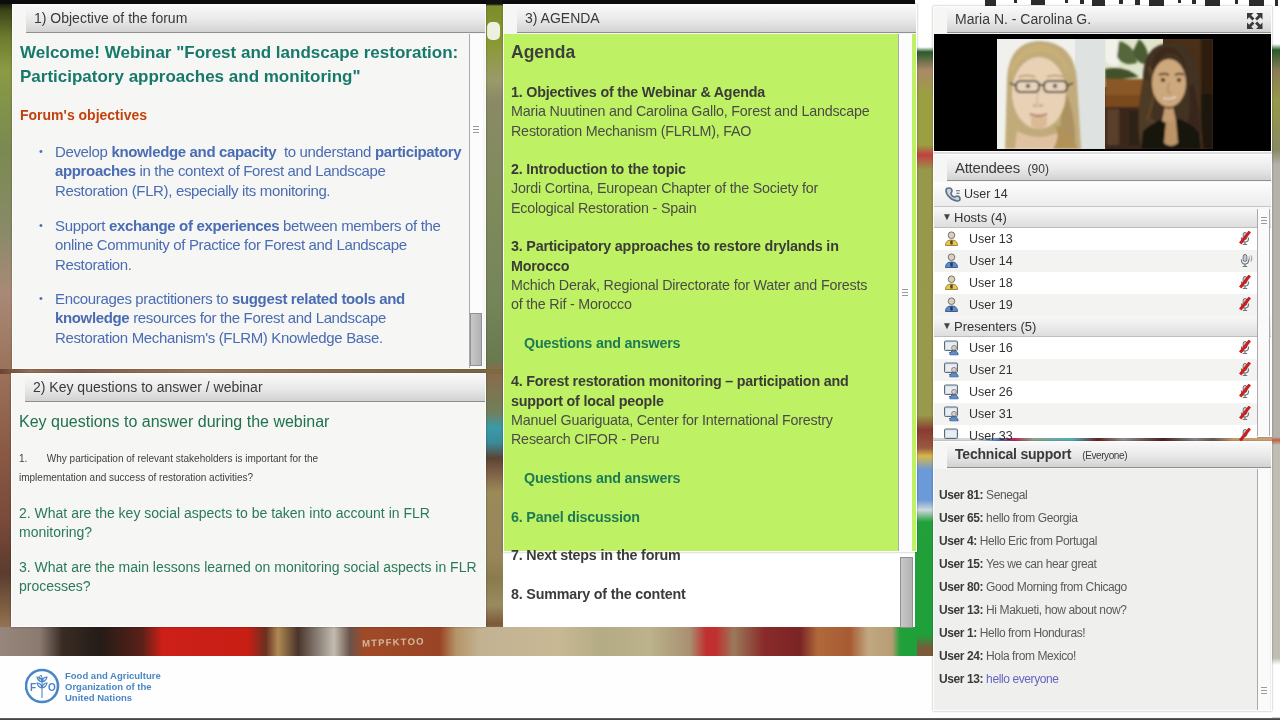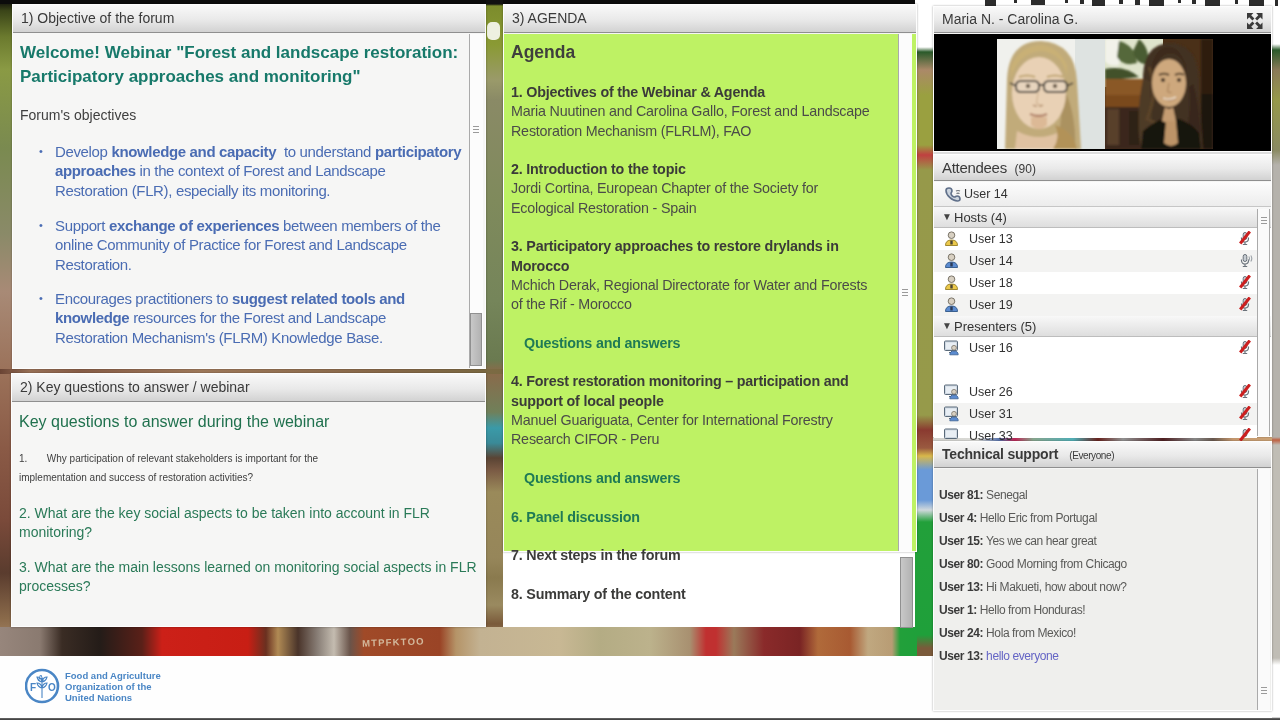--- a/index.html
+++ b/index.html
@@ -1,18 +1,18 @@
 <!DOCTYPE html>
 <html><head><meta charset="utf-8"><title>Webinar</title><style>
 *{margin:0;padding:0;box-sizing:border-box}
 html,body{width:1280px;height:720px;overflow:hidden}
 body{position:relative;font-family:"Liberation Sans",sans-serif;background:#ffffff}
 .abs{position:absolute}
 .panel{position:absolute;border:1px solid #fdfdfd;background:#f6f6f5;box-shadow:0 0 2px rgba(0,0,0,.35)}
-.phead{position:absolute;left:0;top:0;right:0;height:28px;background:linear-gradient(#f9f9f9,#e9e9e9 55%,#d2d2d2);border-bottom:1px solid #8f8f8f;color:#3a3a3a;font-size:14px;line-height:27px;padding-left:8px;white-space:nowrap}
+.phead{position:absolute;left:13px;top:0;right:0;height:28px;background:linear-gradient(#f9f9f9,#e9e9e9 55%,#d2d2d2);border-bottom:1px solid #8f8f8f;color:#3a3a3a;font-size:14px;line-height:27px;padding-left:8px;white-space:nowrap}
 .pbody{position:absolute;left:0;top:29px;right:0;bottom:0}
 </style></head><body>
 
 <div class="abs" style="left:0;top:0;width:917px;height:4px;background:#0c0c0c"></div>
 
 <div class="abs" style="left:0;top:4px;width:12px;height:654px;background:linear-gradient(#1d2010 0%,#3a4418 1%,#6b7a2e 5%,#8a9a44 10%,#7a8a50 22%,#8a8a68 35%,#a88a76 44%,#9a7058 57%,#8a5a46 68%,#7a4a3a 79%,#5a3c2e 87%,#8a6a4a 94%,#b89878 100%)"></div>
 
 <div class="abs" style="left:486px;top:0;width:17px;height:658px;background:linear-gradient(#111111 0,#111111 4px,#7c8c2c 6px,#8a9a34 45px,#9a9a6a 80px,#8a8a66 100px,#7f8a5c 200px,#75855a 300px,#6a7a50 360px,#8a6a4a 372px,#70805a 412px,#3a9aa8 428px,#3a8a98 443px,#5a4434 458px,#7a5a44 470px,#9a8a5a 492px,#96865a 558px,#8a7a4e 578px,#9a8a60 605px,#7a5a3a 624px,#c8b090 658px)"></div>
 
 <div class="abs" style="left:487px;top:22px;width:13px;height:18px;background:#eef0e0;border-radius:5px"></div>
@@ -57,21 +57,21 @@
 <text x="23" y="23" font-family="Liberation Sans" font-size="10" font-weight="bold" fill="#4a86c5">O</text>
 <path d="M17,10 L17,30 M17,14 q-4,-1 -5,-5 q4,0 5,5 M17,14 q4,-1 5,-5 q-4,0 -5,5 M17,20 q-4,-1 -5,-5 q4,0 5,5 M17,20 q4,-1 5,-5 q-4,0 -5,5" stroke="#4a86c5" stroke-width="1.1" fill="none"></path>
 </svg>
 </div>
 <div class="abs" style="left:65px;top:670px;width:160px;color:#4a86c5;font-size:9.5px;letter-spacing:-0.15px;font-weight:bold;line-height:11px;letter-spacing:0">Food and Agriculture<br>Organization of the<br>United Nations</div>
 
 <div class="panel" style="left:12px;top:4px;width:474px;height:365px">
   <div class="phead">1) Objective of the forum</div>
   <div class="pbody" style="background:#f6f6f5">
     <div class="abs" style="left:7px;top:7px;white-space:nowrap;color:#17796a;font-size:17px;font-weight:bold;line-height:24px">Welcome! Webinar "Forest and landscape restoration:<br>Participatory approaches and monitoring"</div>
-    <div class="abs" style="left:7px;top:73px;color:#404040;font-size:14px;font-weight:normal">Forum's objectives</div>
+    <div class="abs" style="left:7px;top:73px;color:#c2410c;font-size:14px;font-weight:bold">Forum's objectives</div>
     <div class="abs" style="left:26px;top:108px;white-space:nowrap;color:#4a6cb3;font-size:15px;letter-spacing:-0.35px;line-height:19.3px">
       <div style="position:absolute;left:0;top:0;font-size:11px">•</div>
       <div style="margin-left:16px">Develop <b>knowledge and capacity</b>&nbsp; to understand <b>participatory<br>approaches</b> in the context of Forest and Landscape<br>Restoration (FLR), especially its monitoring.</div>
     </div>
     <div class="abs" style="left:26px;top:182px;white-space:nowrap;color:#4a6cb3;font-size:15px;letter-spacing:-0.35px;line-height:19.3px">
       <div style="position:absolute;left:0;top:0;font-size:11px">•</div>
       <div style="margin-left:16px">Support <b>exchange of experiences</b> between members of the<br>online Community of Practice for Forest and Landscape<br>Restoration.</div>
     </div>
     <div class="abs" style="left:26px;top:255px;white-space:nowrap;color:#4a6cb3;font-size:15px;letter-spacing:-0.35px;line-height:19.3px">
       <div style="position:absolute;left:0;top:0;font-size:11px">•</div>
@@ -302,20 +302,35 @@
           <circle cx="11" cy="8.8" r="2.4" fill="#d8d0c2" stroke="#7a7468" stroke-width="0.8"></circle>
           <path d="M6.8,15.8 q0,-3.8 4.2,-3.8 q4.2,0 4.2,3.8 z" fill="#5b8bd0" stroke="#3a6090" stroke-width="0.8"></path>
         </svg>
       <span class="abs" style="left:35px;top:4px;font-size:12.5px;color:#333">User 16</span>
       <svg class="abs" style="right:4px;top:3px" width="16" height="16" viewBox="0 0 16 16">
           <rect x="6.2" y="1.5" width="3.6" height="7" rx="1.8" fill="#c6ccd2" stroke="#6a727a"></rect>
           <path d="M4.5,6.5 v1 a3.5,3.5 0 0 0 7,0 v-1 M8,11 v2.2 M5.8,13.5 h4.4" stroke="#6a727a" fill="none" stroke-width="1.2"></path>
           <line x1="12.8" y1="0.5" x2="3.2" y2="12.5" stroke="#cc1f1f" stroke-width="3"></line>
         </svg>
     </div>
+    <div class="abs" style="left:0;right:14px;top:177px;height:22px;background:#f3f3f2">
+      <svg class="abs" style="left:9px;top:2px" width="17" height="17" viewBox="0 0 17 17">
+          <rect x="1.5" y="2" width="13" height="9.5" rx="1" fill="#cfd8e2" stroke="#5a6a7a"></rect>
+          <rect x="3" y="3.5" width="10" height="6.5" fill="#e8eef4"></rect>
+          <path d="M6,13.5 h5 M8.5,11.5 v2" stroke="#5a6a7a" fill="none"></path>
+          <circle cx="11" cy="8.8" r="2.4" fill="#d8d0c2" stroke="#7a7468" stroke-width="0.8"></circle>
+          <path d="M6.8,15.8 q0,-3.8 4.2,-3.8 q4.2,0 4.2,3.8 z" fill="#5b8bd0" stroke="#3a6090" stroke-width="0.8"></path>
+        </svg>
+      <span class="abs" style="left:35px;top:4px;font-size:12.5px;color:#333">User 21</span>
+      <svg class="abs" style="right:4px;top:3px" width="16" height="16" viewBox="0 0 16 16">
+          <rect x="6.2" y="1.5" width="3.6" height="7" rx="1.8" fill="#c6ccd2" stroke="#6a727a"></rect>
+          <path d="M4.5,6.5 v1 a3.5,3.5 0 0 0 7,0 v-1 M8,11 v2.2 M5.8,13.5 h4.4" stroke="#6a727a" fill="none" stroke-width="1.2"></path>
+          <line x1="12.8" y1="0.5" x2="3.2" y2="12.5" stroke="#cc1f1f" stroke-width="3"></line>
+        </svg>
+    </div>
     <div class="abs" style="left:0;right:14px;top:199px;height:22px;background:#ffffff">
       <svg class="abs" style="left:9px;top:2px" width="17" height="17" viewBox="0 0 17 17">
           <rect x="1.5" y="2" width="13" height="9.5" rx="1" fill="#cfd8e2" stroke="#5a6a7a"></rect>
           <rect x="3" y="3.5" width="10" height="6.5" fill="#e8eef4"></rect>
           <path d="M6,13.5 h5 M8.5,11.5 v2" stroke="#5a6a7a" fill="none"></path>
           <circle cx="11" cy="8.8" r="2.4" fill="#d8d0c2" stroke="#7a7468" stroke-width="0.8"></circle>
           <path d="M6.8,15.8 q0,-3.8 4.2,-3.8 q4.2,0 4.2,3.8 z" fill="#5b8bd0" stroke="#3a6090" stroke-width="0.8"></path>
         </svg>
       <span class="abs" style="left:35px;top:4px;font-size:12.5px;color:#333">User 26</span>
       <svg class="abs" style="right:4px;top:3px" width="16" height="16" viewBox="0 0 16 16">
@@ -356,20 +371,21 @@
         <div style="margin-top:2px;border-top:1px solid #9a9a9a"></div>
       </div>
   </div>
 </div>
 
 <div class="panel" style="left:933px;top:441px;width:339px;height:270px">
   <div class="phead" style="height:26px;line-height:25px;font-size:14px;letter-spacing:-0.2px;font-weight:bold">Technical support&nbsp;&nbsp;&nbsp;<span style="font-weight:normal;font-size:10px;letter-spacing:-0.4px">(Everyone)</span></div>
   <div class="pbody" style="top:27px;background:#efefed">
     <div class="abs" style="left:5px;top:15px;font-size:12px;letter-spacing:-0.4px;line-height:23px;color:#5a5a58">
       <div><b style="color:#3a3a3a">User 81:</b> Senegal</div>
+      <div><b style="color:#3a3a3a">User 65:</b> hello from Georgia</div>
       <div><b style="color:#3a3a3a">User 4:</b> Hello Eric from Portugal</div>
       <div><b style="color:#3a3a3a">User 15:</b> Yes we can hear great</div>
       <div><b style="color:#3a3a3a">User 80:</b> Good Morning from Chicago</div>
       <div><b style="color:#3a3a3a">User 13:</b> Hi Makueti, how about now?</div>
       <div><b style="color:#3a3a3a">User 1:</b> Hello from Honduras!</div>
       <div><b style="color:#3a3a3a">User 24:</b> Hola from Mexico!</div>
       <div><b style="color:#3a3a3a">User 13:</b> <span style="color:#6565c5">hello everyone</span></div>
     </div>
     <div class="abs" style="right:1px;top:0;bottom:0;width:13px;background:#fafafa;border-left:1px solid #aaa"></div>
     <div class="abs" style="right:4px;top:218px;width:6px;height:7px;border-top:1px solid #9a9a9a;border-bottom:1px solid #9a9a9a">

